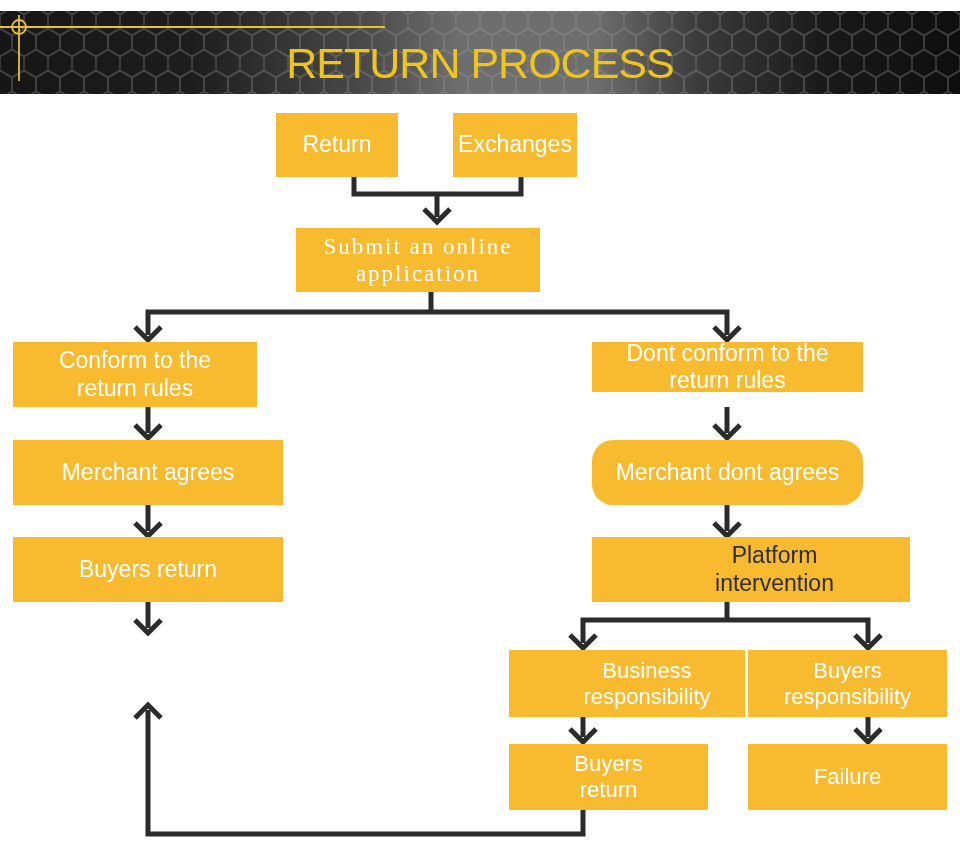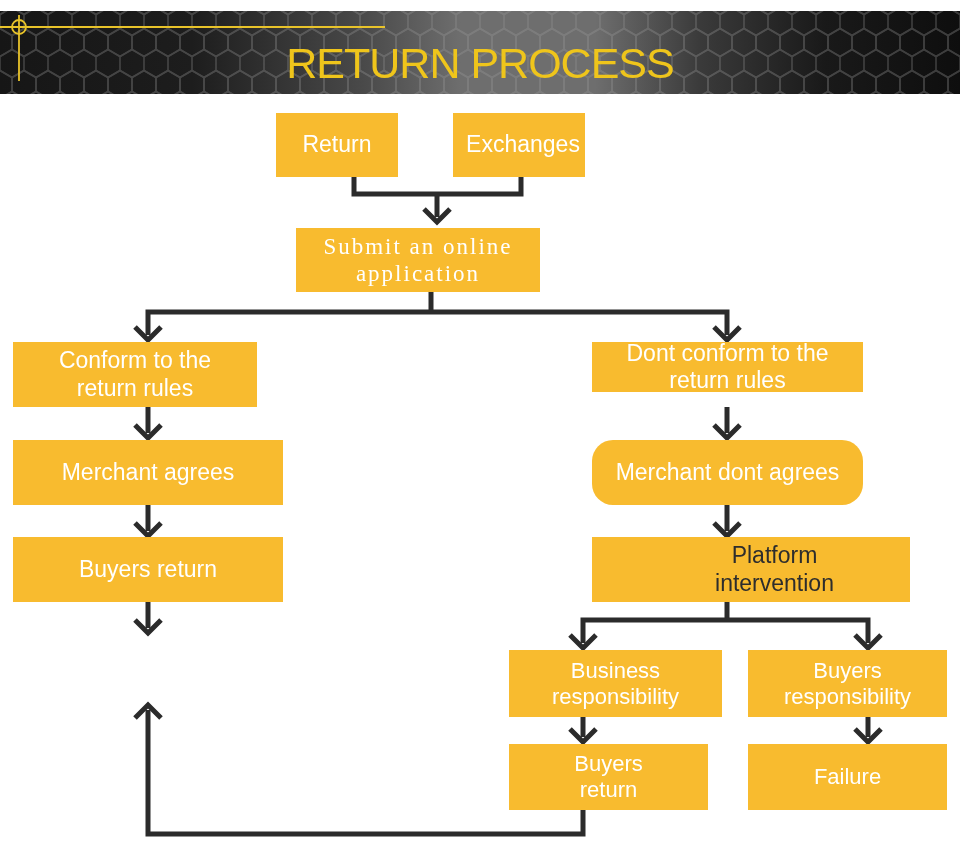--- a/index.html
+++ b/index.html
@@ -36,30 +36,30 @@
   
   .node{
     position:absolute;display:flex;align-items:center;justify-content:center;
     background:var(--box-fill,#F8BB2F);color:var(--box-text,#FFFFFF);
     font-size:23px;line-height:1.18;text-align:center;white-space:pre-line;
   }
   .node.small{font-size:22px;}
   .node.spaced{letter-spacing:2px;}
   .node.dark-text{color:var(--box-text-dark,#2D2D2D);padding-left:47px;}
   #n-return{left:276px;top:113px;width:122px;height:64px;}
-  #n-exchanges{left:453px;top:113px;width:124px;height:64px;padding-left:8px;}
+  #n-exchanges{left:453px;top:113px;width:124px;height:64px;}
   #n-submit{left:296px;top:228px;width:244px;height:64px;font-family:Liberation Serif, serif;}
   #n-conform{left:13px;top:342px;width:244px;height:65px;}
   #n-dontconform{left:592px;top:342px;width:271px;height:50px;}
   #n-magree{left:13px;top:440px;width:270px;height:65px;}
   #n-mdont{left:592px;top:440px;width:271px;height:65px;border-radius:21px;}
   #n-breturn{left:13px;top:537px;width:270px;height:65px;}
   #n-platform{left:592px;top:537px;width:271px;height:65px;}
   #n-success{left:13px;top:635px;width:270px;height:67px;}
-  #n-bizresp{left:509px;top:650px;width:213px;height:67px;}
+  #n-bizresp{left:509px;top:650px;width:196px;height:67px;padding-left:40px;}
   #n-buyresp{left:748px;top:650px;width:199px;height:67px;}
   #n-breturn2{left:509px;top:744px;width:199px;height:66px;}
   #n-failure{left:748px;top:744px;width:199px;height:66px;}
 </style>
 </head>
 <body>
 
 <div class="stage">
 
   <header class="header">

